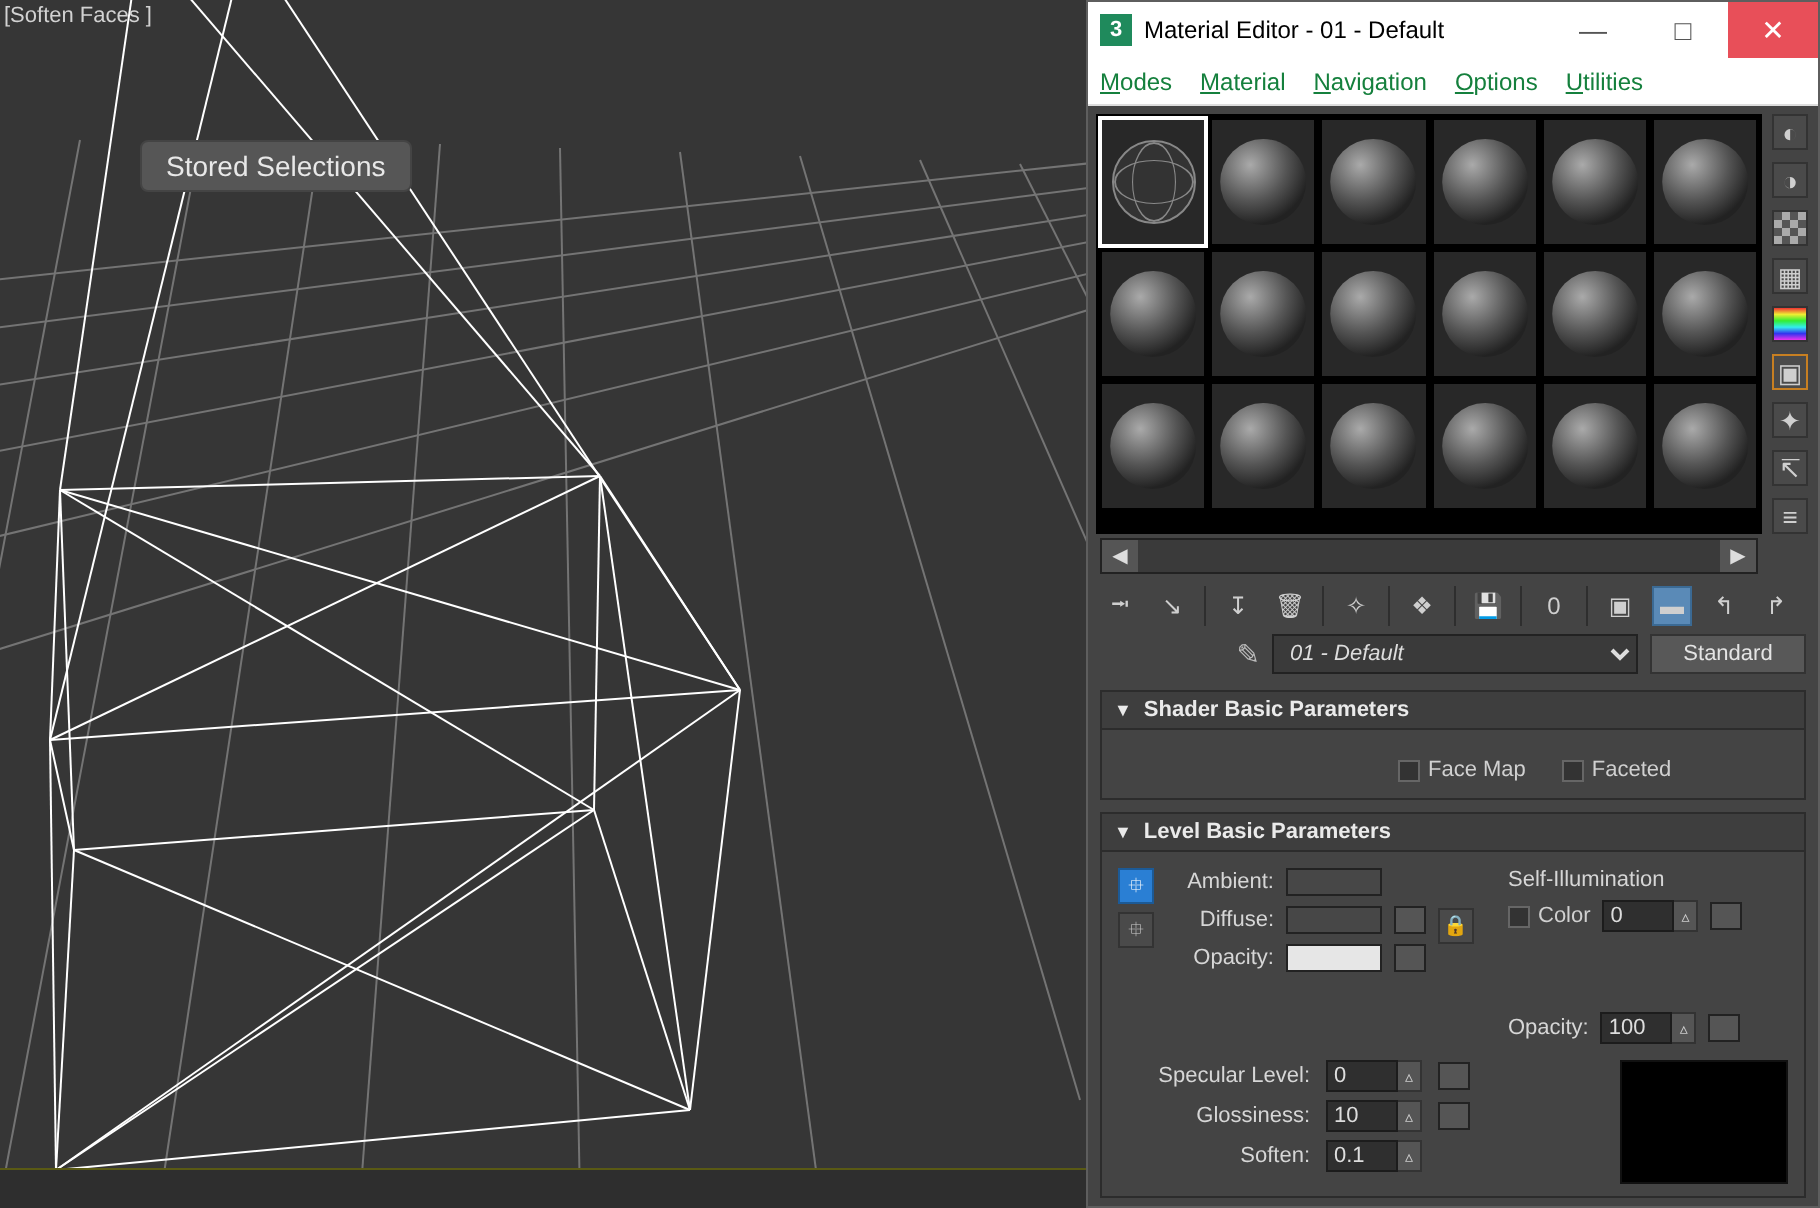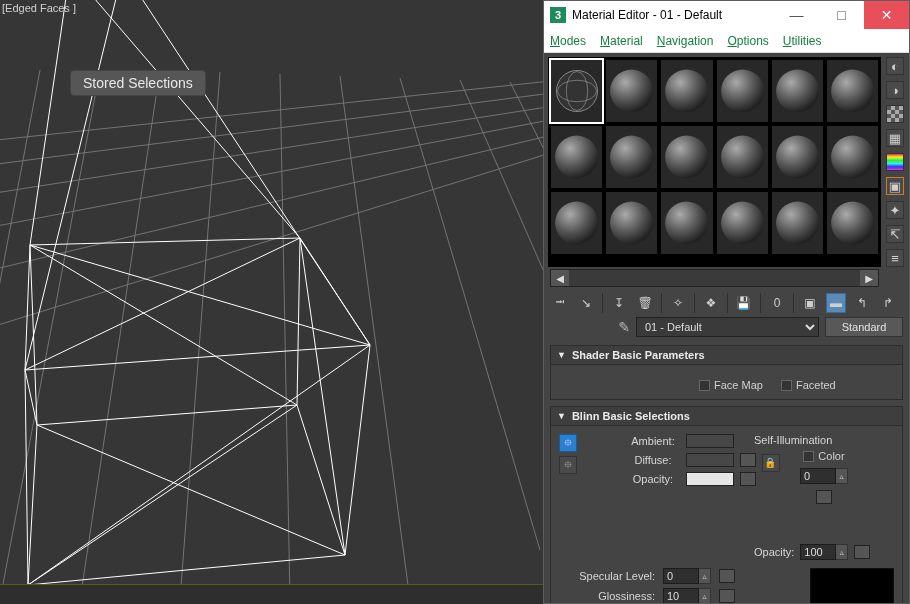--- a/index.html
+++ b/index.html
@@ -60,21 +60,21 @@
 .name-row select { flex: 1; background: #3a3a3a; color: #ddd; border: 1px solid #222; height: 20px; font-size: 11px; padding-left: 4px; }
 .name-row .type-btn { width: 78px; height: 20px; background: #585858; border: 1px solid #333; color: #e4e4e4; font-size: 11px; }
 
 
 .rollout { margin: 0 6px 6px 6px; }
 .rollout .rhead { display: flex; align-items: center; background: #3e3e3e; padding: 3px 6px; font-size: 11px; font-weight: bold; color: #eaeaea; border: 1px solid #2c2c2c; }
 .rollout .rhead .tri { margin-right: 6px; font-size: 9px; }
 .rollout .rbody { border: 1px solid #2c2c2c; border-top: none; padding: 8px; }
 
 .row-flex { display: flex; align-items: center; gap: 10px; }
-.sel { background: #3a3a3a; color: #ddd; border: 1px solid #222; height: 20px; width: 120px; font-size: 11px; padding-left: 4px; }
+.sel { background: #3a3a3a; color: #ddd; border: 1px solid #222; height: 20px; width: 120px; font-size: 11px; padding-left: 4px; font-style: italic; }
 
 .chk { display: inline-flex; align-items: center; gap: 4px; font-size: 11px; color: #d0d0d0; }
 .chk .box { width: 11px; height: 11px; background: #333; border: 1px solid #666; display: inline-block; position: relative; }
 .chk .box.on { background: #2a7fd4; }
 .chk .box.on::after { content: "✓"; position: absolute; left: 0; top: -3px; font-size: 10px; color: #fff; }
 
 .highlight-red { border: 2px solid #e32727; padding: 3px 6px; border-radius: 2px; }
 
 .blinn-body { font-size: 11px; }
 .self-illum { float: right; width: 140px; }
@@ -83,21 +83,21 @@
 .spinner input { width: 36px; height: 16px; background: #2f2f2f; color: #ddd; border: 1px solid #1c1c1c; font-size: 11px; text-align: left; padding-left: 3px; }
 .spinner .ud { width: 12px; height: 16px; background: #555; border: 1px solid #333; border-left: none; display: inline-flex; align-items: center; justify-content: center; font-size: 8px; color: #ccc; }
 .swatch { width: 48px; height: 14px; border: 1px solid #222; display: inline-block; vertical-align: middle; }
 .miniswatch { width: 16px; height: 14px; background: #555; border: 1px solid #222; display: inline-block; }
 .lock-col { display: inline-flex; flex-direction: column; gap: 4px; margin-right: 6px; }
 .lockbtn { width: 18px; height: 18px; background: #2a7fd4; border: 1px solid #1c5a96; display: flex; align-items: center; justify-content: center; color: #fff; font-size: 10px; }
 .lockbtn.gray { background: #4a4a4a; border-color: #333; color: #ccc; }
 .lockbtn.centerlock { color: #ddd; }
 .color-rows { display: inline-block; }
 .color-rows .crow { display: flex; align-items: center; gap: 6px; margin-bottom: 5px; }
-.color-rows .lbl { width: 54px; text-align: center; margin-left: 43px; }
+.color-rows .lbl { width: 54px; text-align: right; }
 
 .spec-block { margin-top: 8px; }
 .spec-block .srow { display: flex; align-items: center; gap: 8px; margin-bottom: 4px; }
 .spec-block .slbl { width: 96px; text-align: right; }
 .spec-preview { float: right; width: 84px; height: 62px; background: #000; border: 1px solid #111; }
 </style>
 </head>
 <body>
 
 <div class="viewport">
@@ -138,21 +138,21 @@
     <line class="wire" x1="30" y1="245" x2="297" y2="405"></line>
       <line class="wire" x1="300" y1="238" x2="345" y2="555"></line>
     <line class="wire" x1="370" y1="345" x2="28" y2="585"></line>
       <line class="wire" x1="25" y1="370" x2="37" y2="425"></line>
 
     <line class="wire" x1="30" y1="245" x2="70" y2="-30"></line>
       <line class="wire" x1="300" y1="238" x2="70" y2="-30"></line>
     <line class="wire" x1="370" y1="345" x2="123" y2="-30"></line>
       <line class="wire" x1="25" y1="370" x2="123" y2="-30"></line>
   </svg>
-  <div class="vp-label">[Edged Faces ]</div>
+  <div class="vp-label">[Soften Faces ]</div>
   <div class="vp-pill">Stored Selections</div>
   <div class="timeline"></div>
 </div>
 
 <div class="mat-window">
   <div class="titlebar">
     <span class="tb-icon">3</span>
     <span>Material Editor - 01 - Default</span>
     <span class="spacer"></span>
     <span class="sysbtn">—</span>
@@ -330,26 +330,26 @@
             <span class="box"></span>
             <span>Faceted</span>
           </span>
         </div>
       </div>
     </div>
 
     <div class="rollout">
       <div class="rhead">
         <span class="tri">▼</span>
-        <span>Blinn Basic Selections</span>
+        <span>Level Basic Parameters</span>
       </div>
       <div class="rbody blinn-body">
         <div class="self-illum">
           <div class="title">Self-Illumination</div>
-          <div style="display:flex;align-items:center;gap:6px;margin-bottom:10px;flex-direction:column;">
+          <div style="display:flex;align-items:center;gap:6px;margin-bottom:10px;">
             <span class="chk">
               <span class="box"></span>
               <span>Color</span>
             </span>
             <span class="spinner">
               <input value="0" style="">
               <span class="ud">▵</span>
             </span>
             <span class="miniswatch"></span>
           </div>

